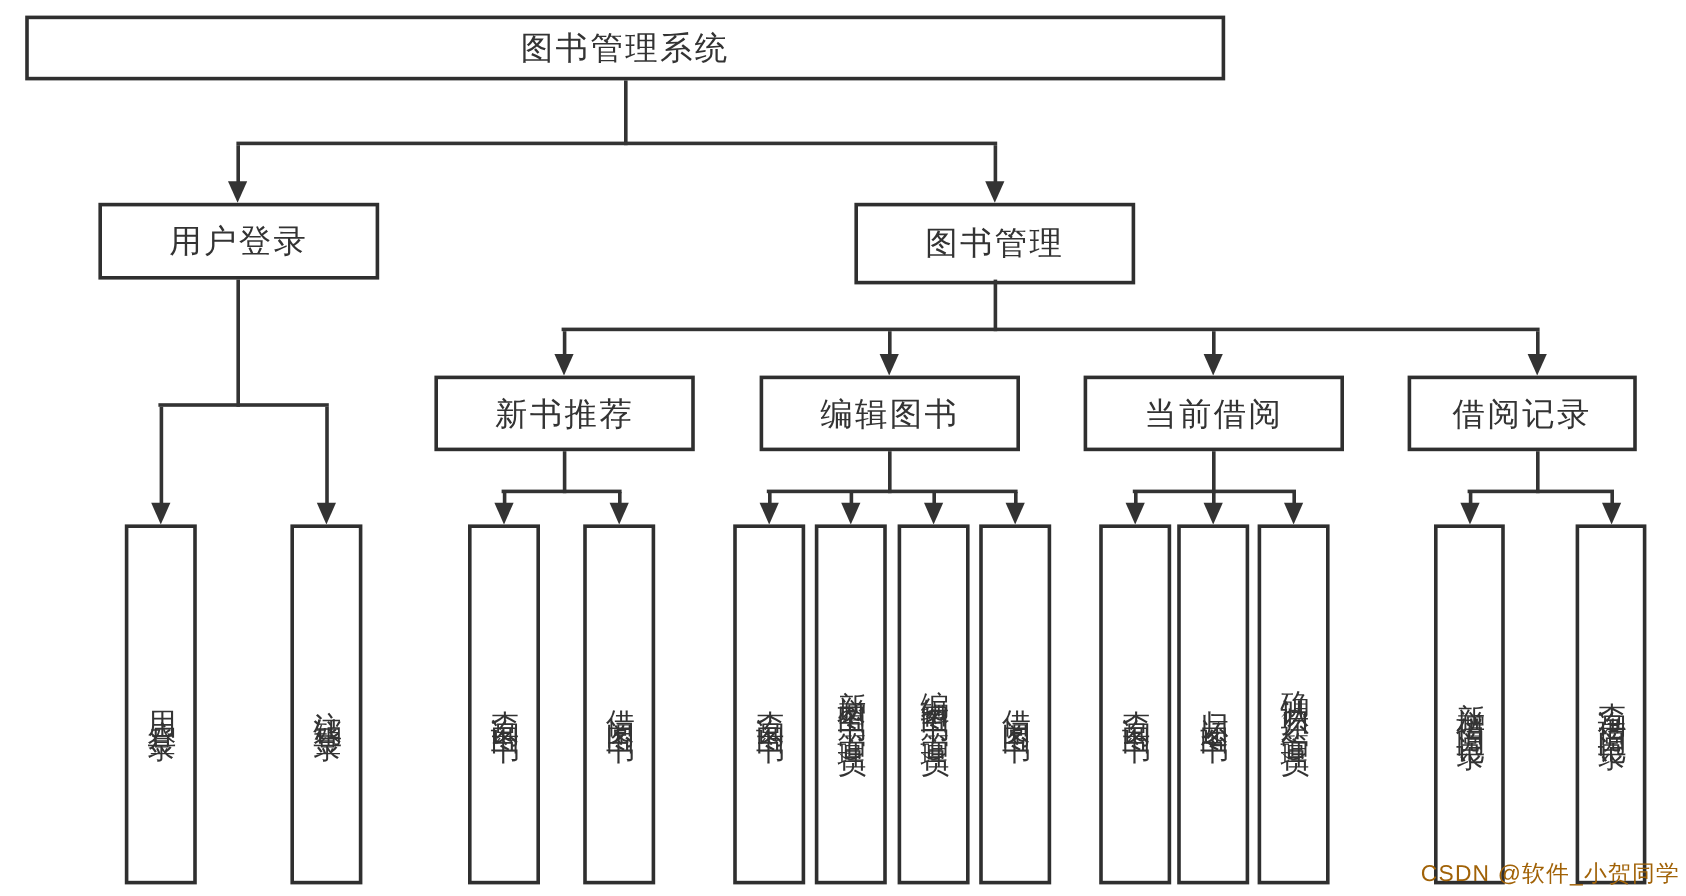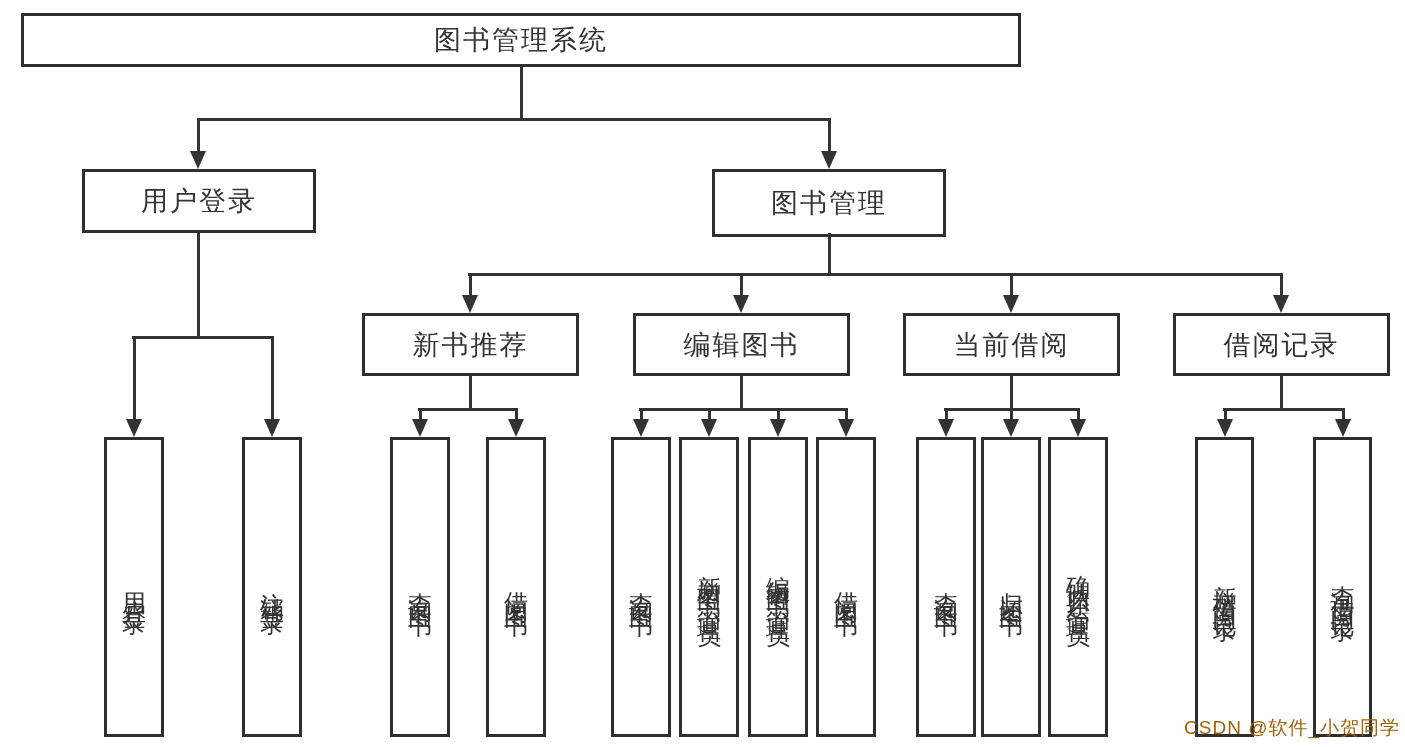--- a/index.html
+++ b/index.html
@@ -126,21 +126,21 @@
 
   <div class="node" style="left:362px;top:313px;width:217px;height:63px">
     <span class="lbl">新书推荐</span>
   </div>
   <div class="node" style="left:633px;top:313px;width:217px;height:63px">
     <span class="lbl">编辑图书</span>
   </div>
   <div class="node" style="left:903px;top:313px;width:217px;height:63px">
     <span class="lbl">当前借阅</span>
   </div>
-  <div class="node" style="left:1173px;top:313px;width:217px;height:63px">
+  <div class="node" style="left:1173px;top:313px;width:191px;height:63px">
     <span class="lbl">借阅记录</span>
   </div>
 
   <div class="vline" style="left:469px;top:376px;height:35px"></div>
   <div class="hline" style="left:418px;top:408px;width:100px"></div>
   <div class="arrow" style="left:412px;top:410px;height:27px">
       <i class="shaft"></i>
       <i class="head"></i>
     </div>
   <div class="arrow" style="left:508px;top:410px;height:27px">

